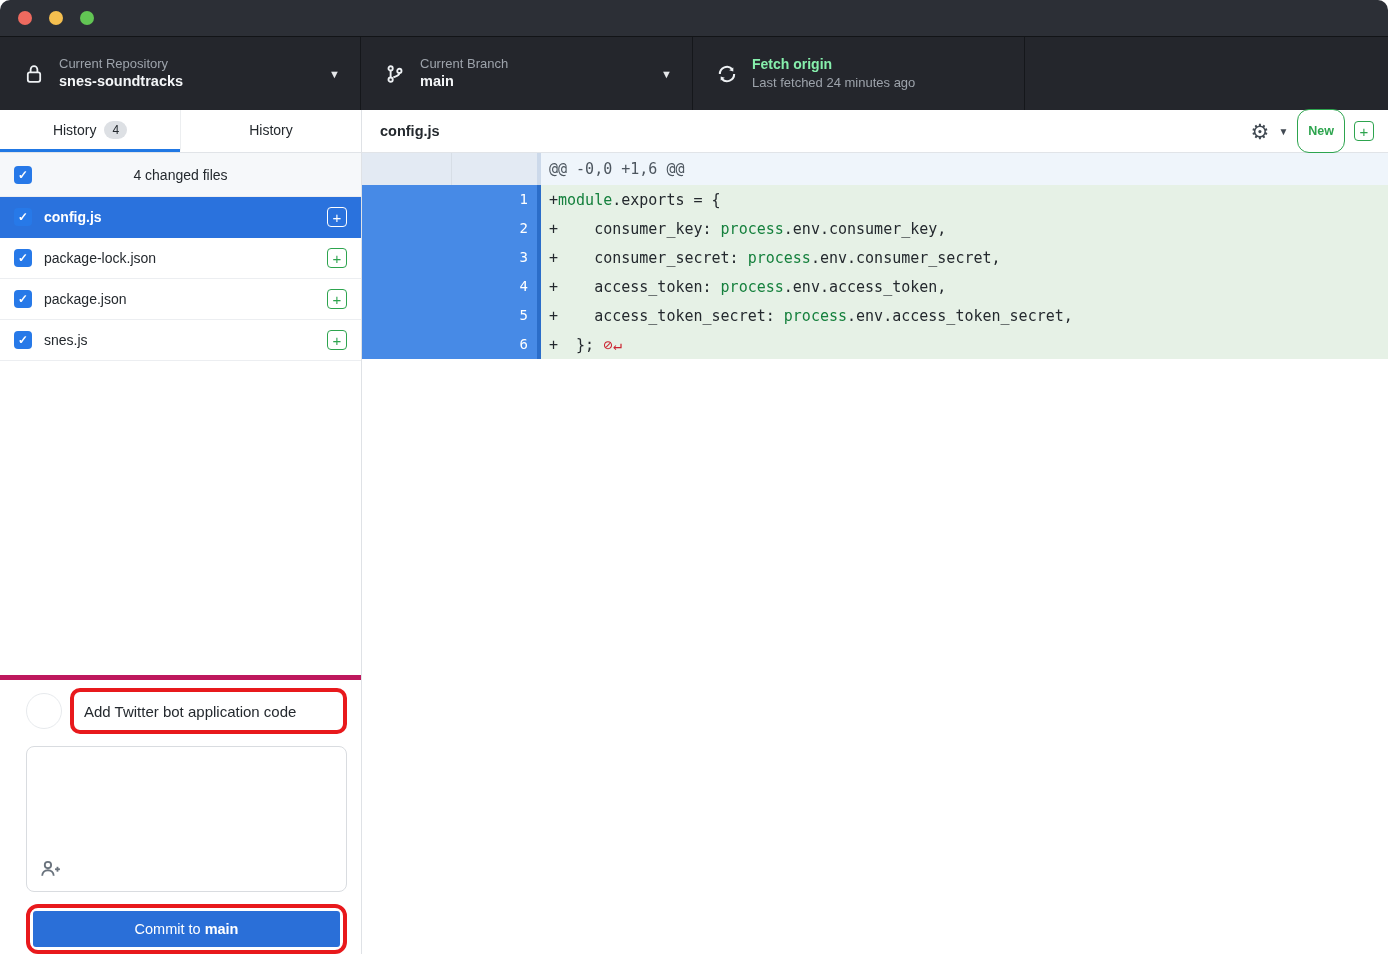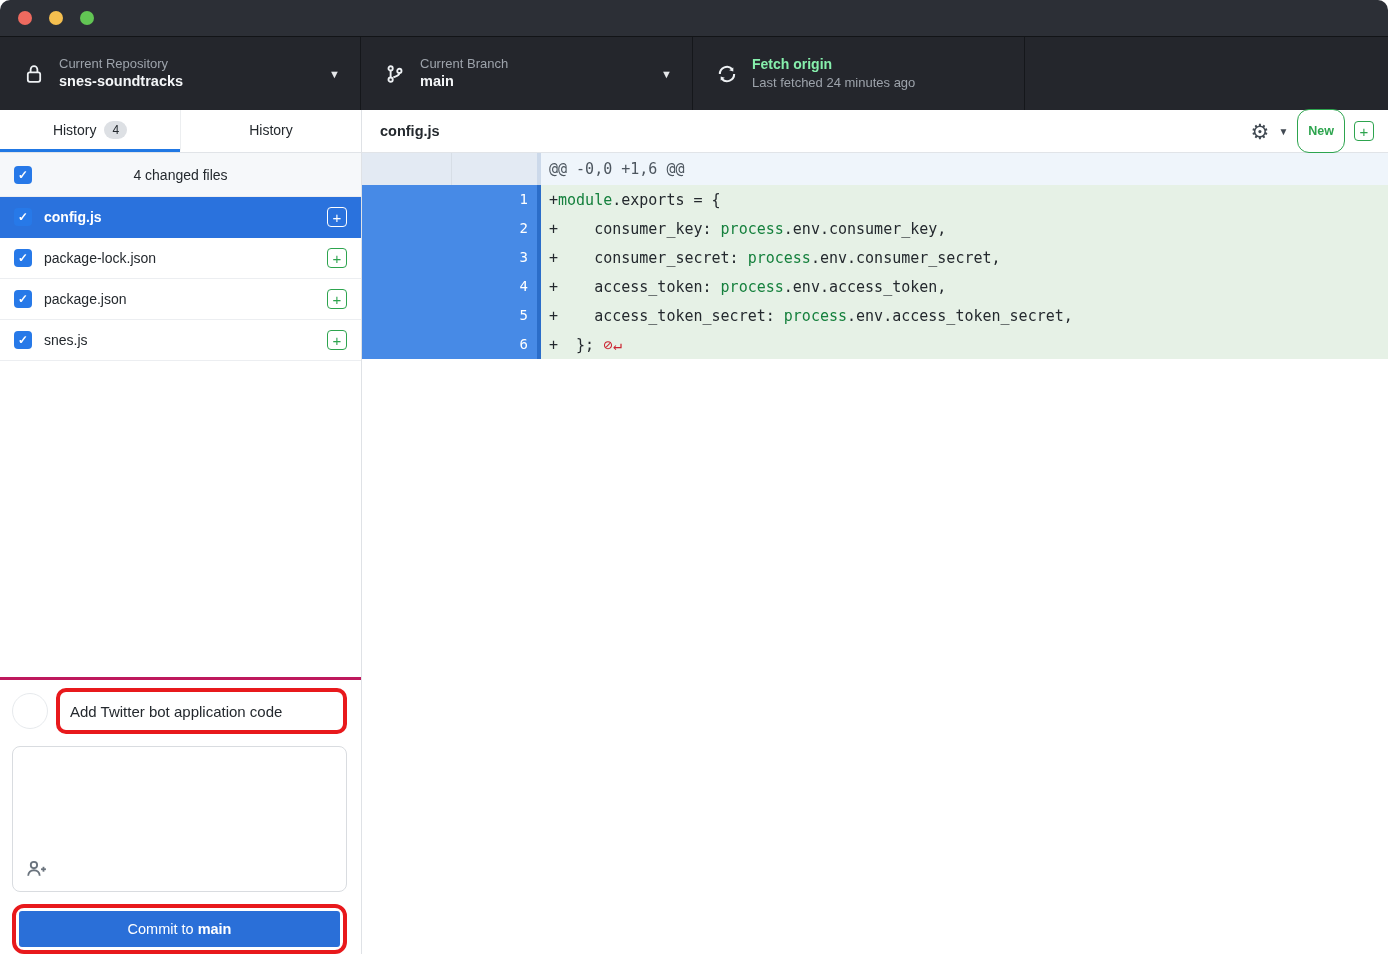--- a/index.html
+++ b/index.html
@@ -78,21 +78,21 @@
   .file-row.selected .fname { font-weight:600; }
   .plus-box {
     width:20px; height:20px; border:1.5px solid #2da44e; border-radius:4px; color:#2da44e;
     display:flex; align-items:center; justify-content:center; font-size:15px; line-height:1;
     cursor:pointer; flex:0 0 auto;
   }
   .file-row.selected .plus-box { border-color:#fff; color:#fff; }
   .sidebar-spacer { flex:1; }
 
   
-  .commit-area { border-top:3px solid #be185d; padding:8px 14px 0 12px; flex:0 0 auto;margin-top:36px; }
+  .commit-area { border-top:5px solid #be185d; padding:8px 14px 0 26px; flex:0 0 auto;margin-top:36px; }
   .commit-summary { display:flex; align-items:center; gap:8px; }
   .avatar { width:36px; height:36px; border-radius:50%; background:#fff; border:1px solid #e7eaed; flex:0 0 auto; }
   .annotate { border:4px solid #e8191c; border-radius:10px; background:#fff; }
   .summary-annotate { flex:1; height:46px; display:flex; align-items:center; padding:0 10px; }
   .summary-annotate input {
     border:none; outline:none; width:100%; font-size:15px; color:#24292e;
     font-family:"Liberation Sans", sans-serif; background:transparent;
   }
   .description-box {
     margin-top:12px; height:146px; border:1px solid #d9dce0; border-radius:8px;

